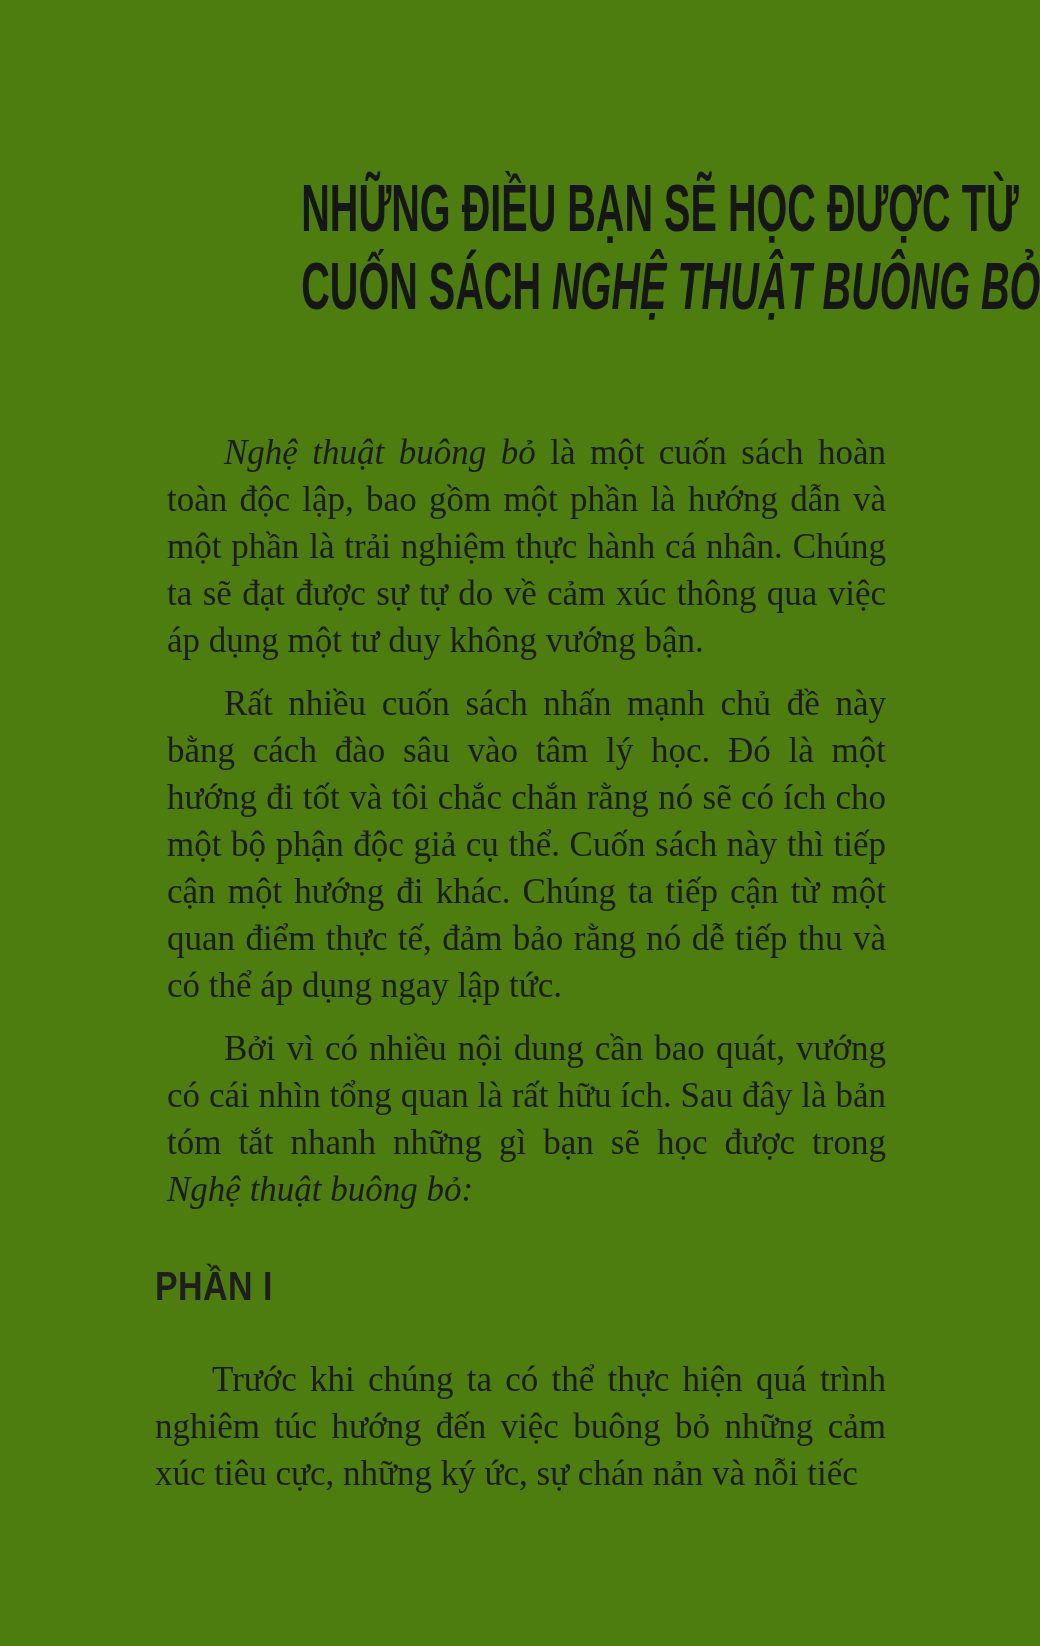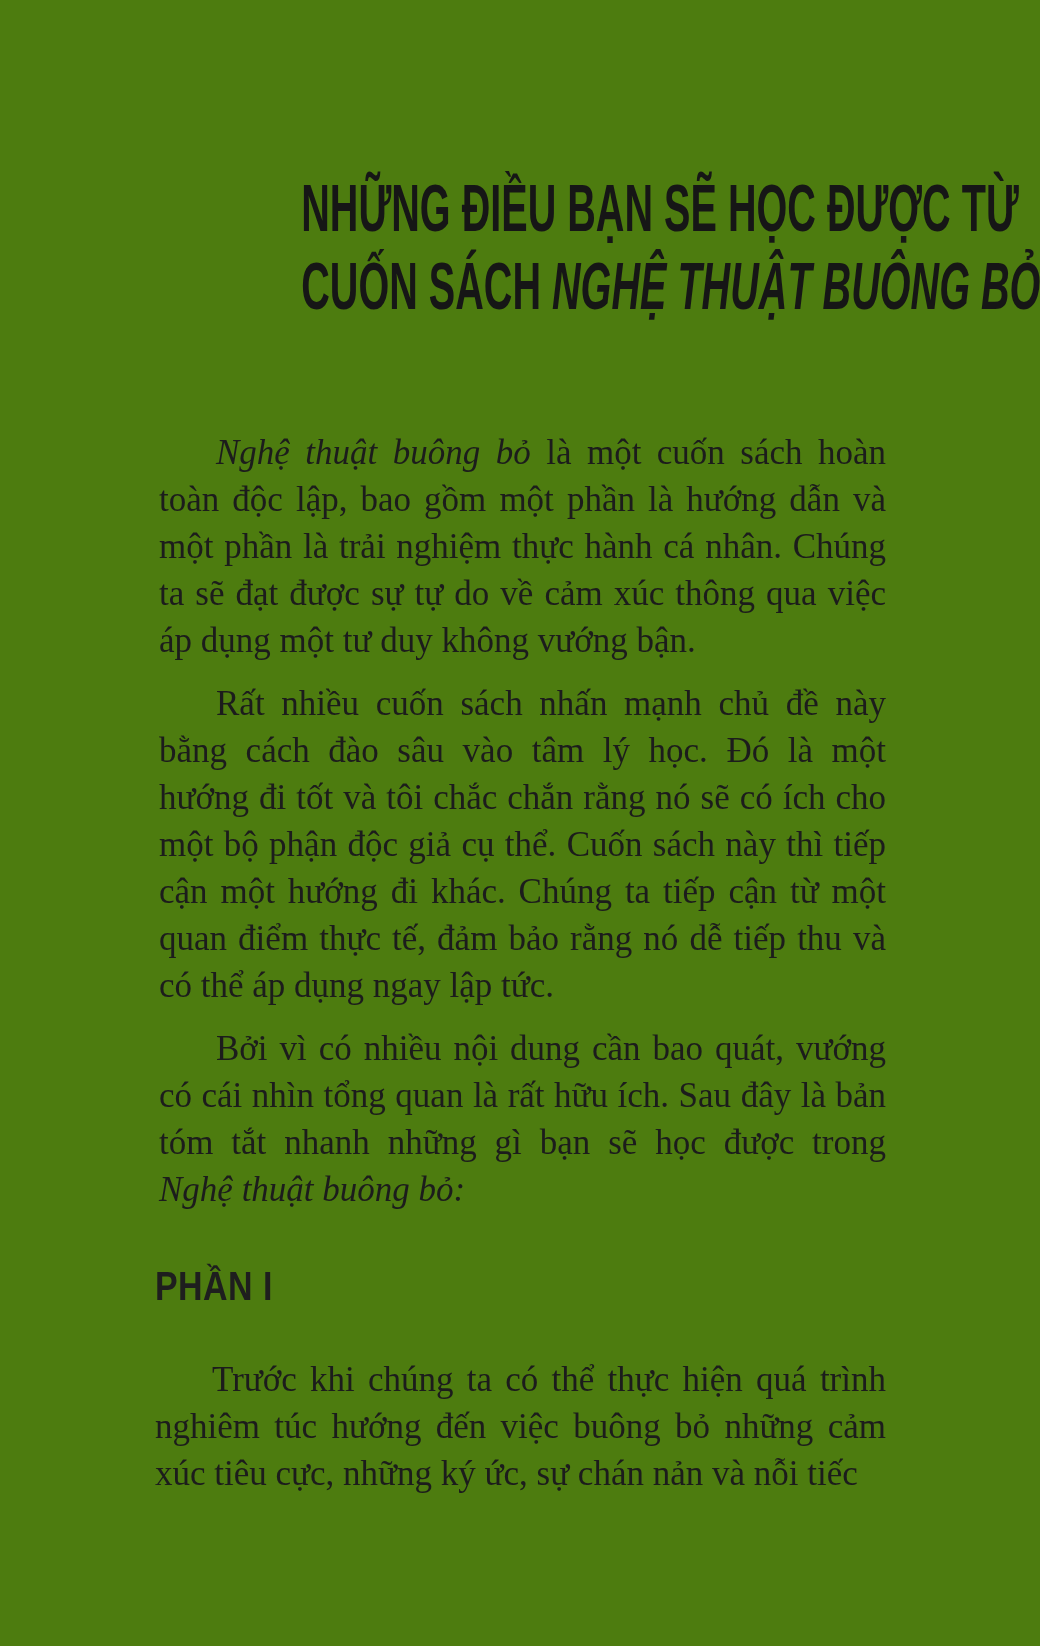--- a/index.html
+++ b/index.html
@@ -32,21 +32,21 @@
   }
   .title-line {
     display: block;
     transform: scaleX(0.60);
     transform-origin: 50% 50%;
     letter-spacing: 0px;
   }
   .title-line em { font-style: italic; }
   
   .para {
-    margin: 0 0 16px 4px;
+    margin: 0 0 16px 12px;
     font-size: 35px;
     line-height: 47px;
     text-align: justify;
     text-indent: 57px;
     hyphens: none;
     color: #1c1c1c;
   }
   .para em { font-style: italic; }
   
   .section-heading {

